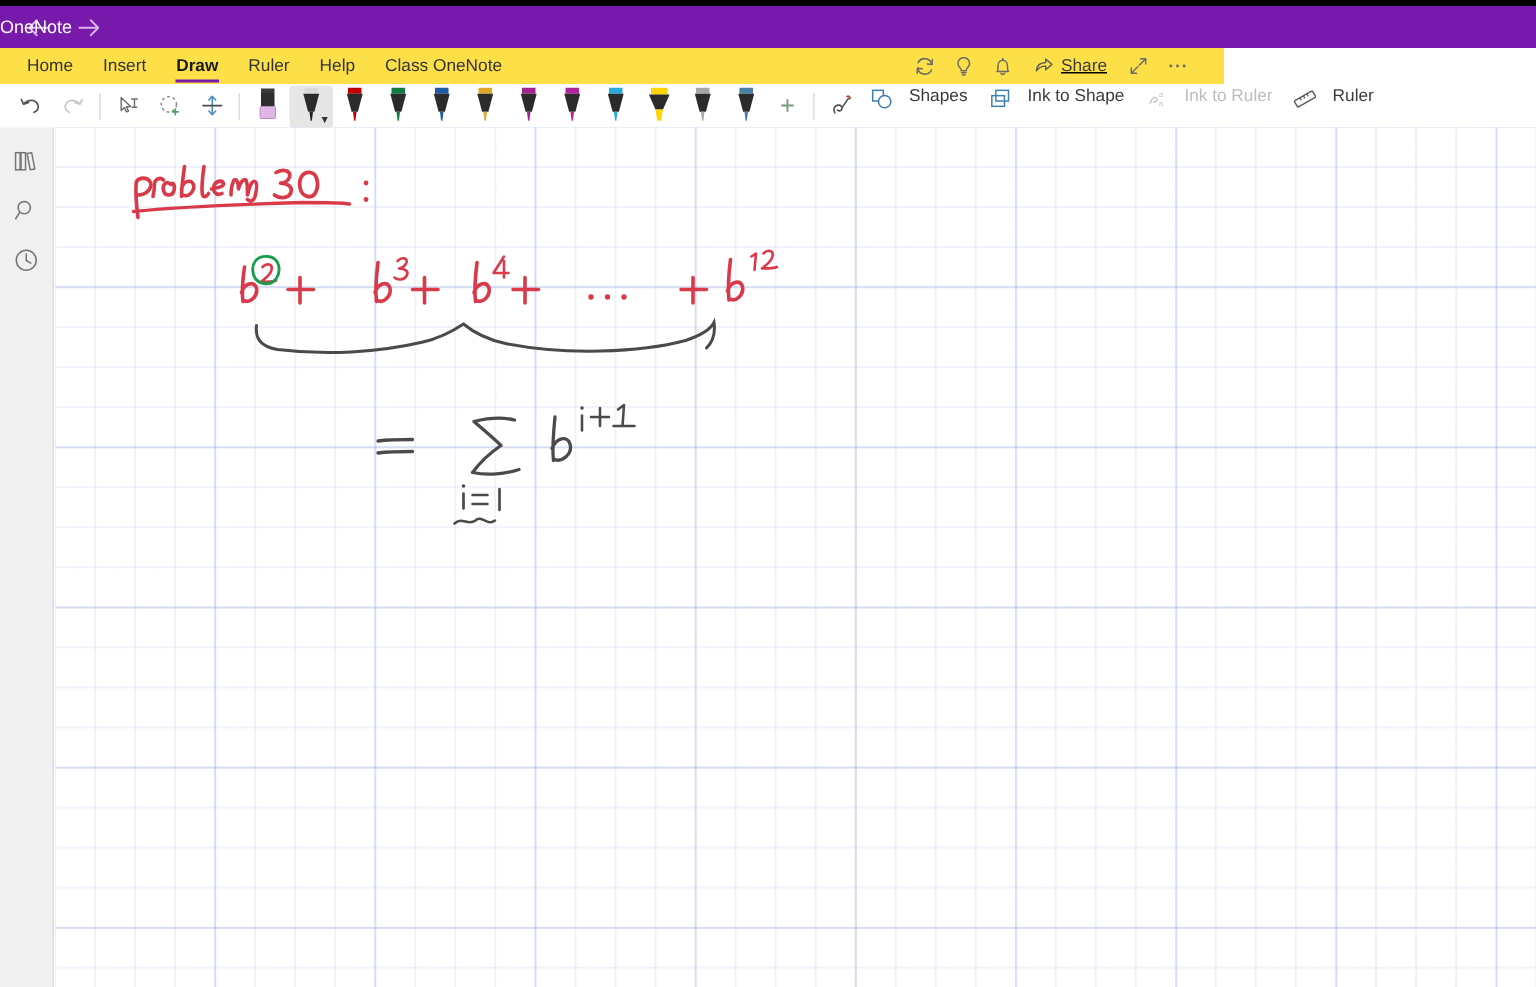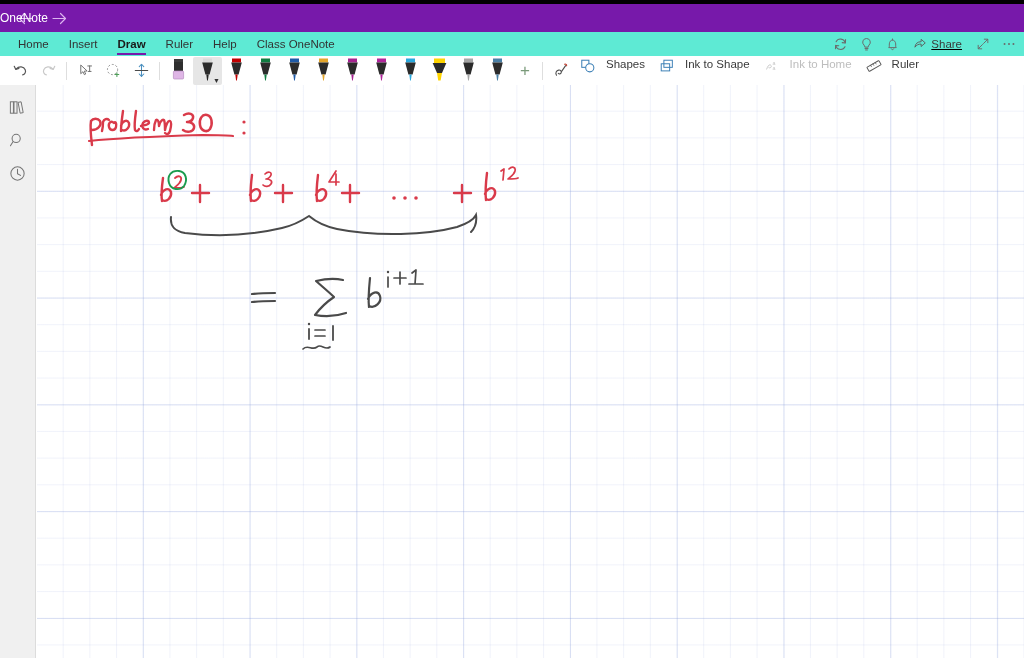--- a/index.html
+++ b/index.html
@@ -39,34 +39,34 @@
   .account-name { font-size: 11.5px; color: #ffffff; padding: 0 10px; }
   .title-sep { color: #c79ae0; font-size: 12px; padding: 0 6px; }
   .win-btn {
     width: 34px; height: 28px; display: flex; align-items: center; justify-content: center;
     color: #f0e2f8; font-size: 12px;
   }
   .win-btn svg { display: block; }
 
   
   .ribbon-tabs {
-    position: absolute; top: 32px; left: 0; width: 1024px; height: 24px;
-    background: #5eead4; display: flex; align-items: center;
+    position: absolute; top: 32px; left: 0; width: 816px; height: 24px;
+    background: #fde047; display: flex; align-items: center;
   }
   .tabs-left { display: flex; align-items: flex-end; height: 24px; padding-left: 8px; }
   .tab {
     position: relative; font-size: 11.5px; color: #333333;
     padding: 0 10px; height: 24px; display: flex; align-items: center;
   }
   .tab.active { color: #1a1a1a; font-weight: bold; }
   .tab.active::after {
     content: ""; position: absolute; left: 10px; right: 10px; bottom: 1px;
     height: 2px; background: #7719aa;
   }
-  .tabs-right { margin-left: auto; display: flex; align-items: center; padding-right: 2px; text-decoration: underline; }
+  .tabs-right { margin-left: auto; display: flex; align-items: center; padding-right: 18px; text-decoration: underline; }
   .ribbon-icon {
     width: 26px; height: 24px; display: flex; align-items: center; justify-content: center;
     color: #5a5a5a;
   }
   .share-btn {
     display: flex; align-items: center; gap: 4px;
     font-size: 11.5px; color: #3a3a3a; padding: 0 8px; height: 24px;
   }
 
   
@@ -366,21 +366,21 @@
     </div>
 
     <div class="tool-label disabled">
       <span>
         <svg width="16" height="16" viewBox="0 0 18 18" aria-hidden="true">
           <path d="M3 12.5 C4.5 8 6.5 6.5 8 8.5 C9 10 7 12 5.5 11" stroke="#c6c6c6" stroke-width="1.05" fill="none" stroke-linecap="round"></path>
           <text x="9.5" y="7.5" font-size="6" fill="#c6c6c6" font-family="Liberation Sans, sans-serif">a</text>
           <text x="9.5" y="14" font-size="6" fill="#c6c6c6" font-family="Liberation Sans, sans-serif">a</text>
         </svg>
       </span>
-      <span>Ink to Home</span>
+      <span>Ink to Ruler</span>
     </div>
 
     <div class="tool-label">
       <span>
         <svg width="16" height="16" viewBox="0 0 18 18" aria-hidden="true">
           <rect x="1.2" y="6.3" width="15.6" height="5.4" rx="0.6" transform="rotate(-30 9 9)" stroke="#5a5a5a" stroke-width="1.05" fill="none"></rect>
           <path d="M5.2 8.2 L6.1 9.7 M7.8 6.7 L8.7 8.2 M10.4 5.2 L11.3 6.7" stroke="#5a5a5a" stroke-width="0.9" stroke-linecap="round"></path>
         </svg>
       </span>
       <span>Ruler</span>

